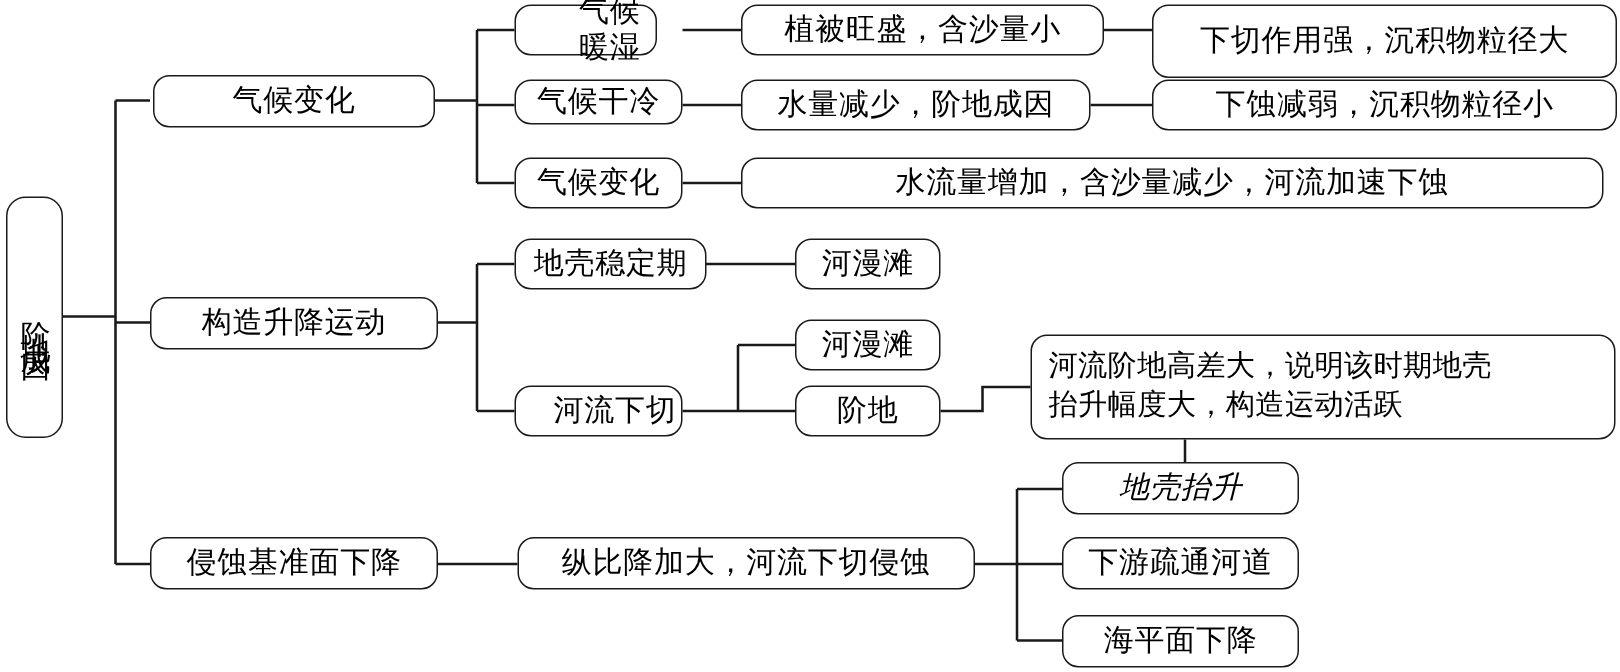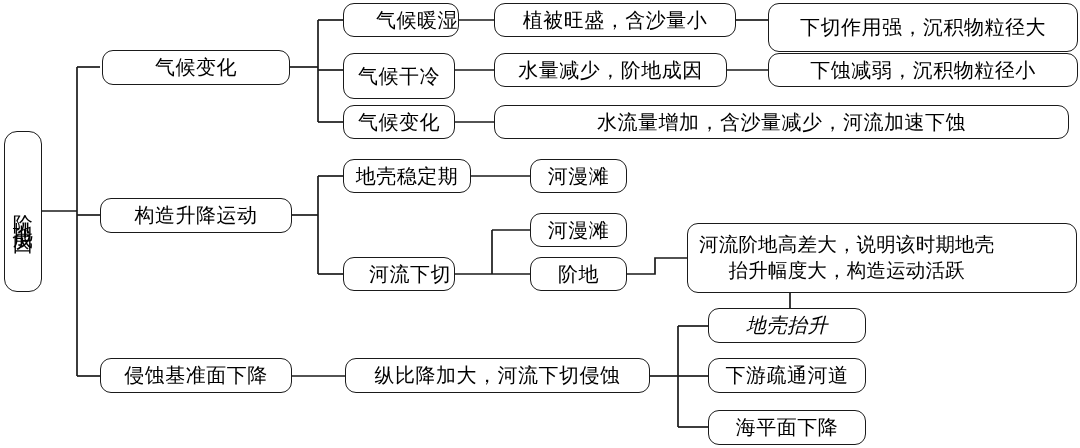--- a/index.html
+++ b/index.html
@@ -26,21 +26,21 @@
   .node.root{
     writing-mode:vertical-rl;
     text-orientation:upright;
     letter-spacing:7px;
     padding-top:2px;
     border-radius:13px;
   }
   .node.big{
     font-size:19.5px;
     line-height:1.32;
-    text-align:center;
+    text-align:left;
     justify-content:flex-start;
     padding:2px 9px 2px 11px;
     letter-spacing:0.2px;
   }
   svg#wires{position:absolute;left:0;top:0;width:1080px;height:448px;z-index:1;}
   svg#wires path,svg#wires line{stroke:#1a1a1a;stroke-width:1.7;fill:none;stroke-linecap:butt;}
 </style>
 </head>
 <body>
 
@@ -93,22 +93,22 @@
     <path d="M678,376 L708,376"></path>
     <path d="M678,427 L708,427"></path>
   </svg>
 
   <div class="node root" style="left:4px;top:131px;width:38px;height:161px;">阶地成因</div>
 
   <div class="node" style="left:102px;top:50px;width:188px;height:35px;">气候变化</div>
   <div class="node" style="left:100px;top:198px;width:192px;height:35px;">构造升降运动</div>
   <div class="node" style="left:100px;top:358px;width:192px;height:35px;">侵蚀基准面下降</div>
 
-  <div class="node" style="left:343px;top:3px;width:116px;height:34px;padding-left:32px;">气候暖湿</div>
-  <div class="node" style="left:343px;top:53px;width:112px;height:46px;">气候干冷</div>
+  <div class="node" style="left:343px;top:3px;width:95px;height:34px;padding-left:32px;">气候暖湿</div>
+  <div class="node" style="left:343px;top:53px;width:112px;height:30px;">气候干冷</div>
   <div class="node" style="left:343px;top:105px;width:112px;height:34px;">气候变化</div>
 
   <div class="node" style="left:343px;top:159px;width:128px;height:34px;">地壳稳定期</div>
   <div class="node" style="left:343px;top:257px;width:112px;height:34px;padding-left:22px;">河流下切</div>
 
   <div class="node" style="left:494px;top:3px;width:242px;height:34px;">植被旺盛，含沙量小</div>
   <div class="node" style="left:494px;top:53px;width:233px;height:34px;">水量减少，阶地成因</div>
   <div class="node" style="left:494px;top:105px;width:575px;height:34px;">水流量增加，含沙量减少，河流加速下蚀</div>
 
   <div class="node" style="left:530px;top:159px;width:97px;height:34px;">河漫滩</div>

